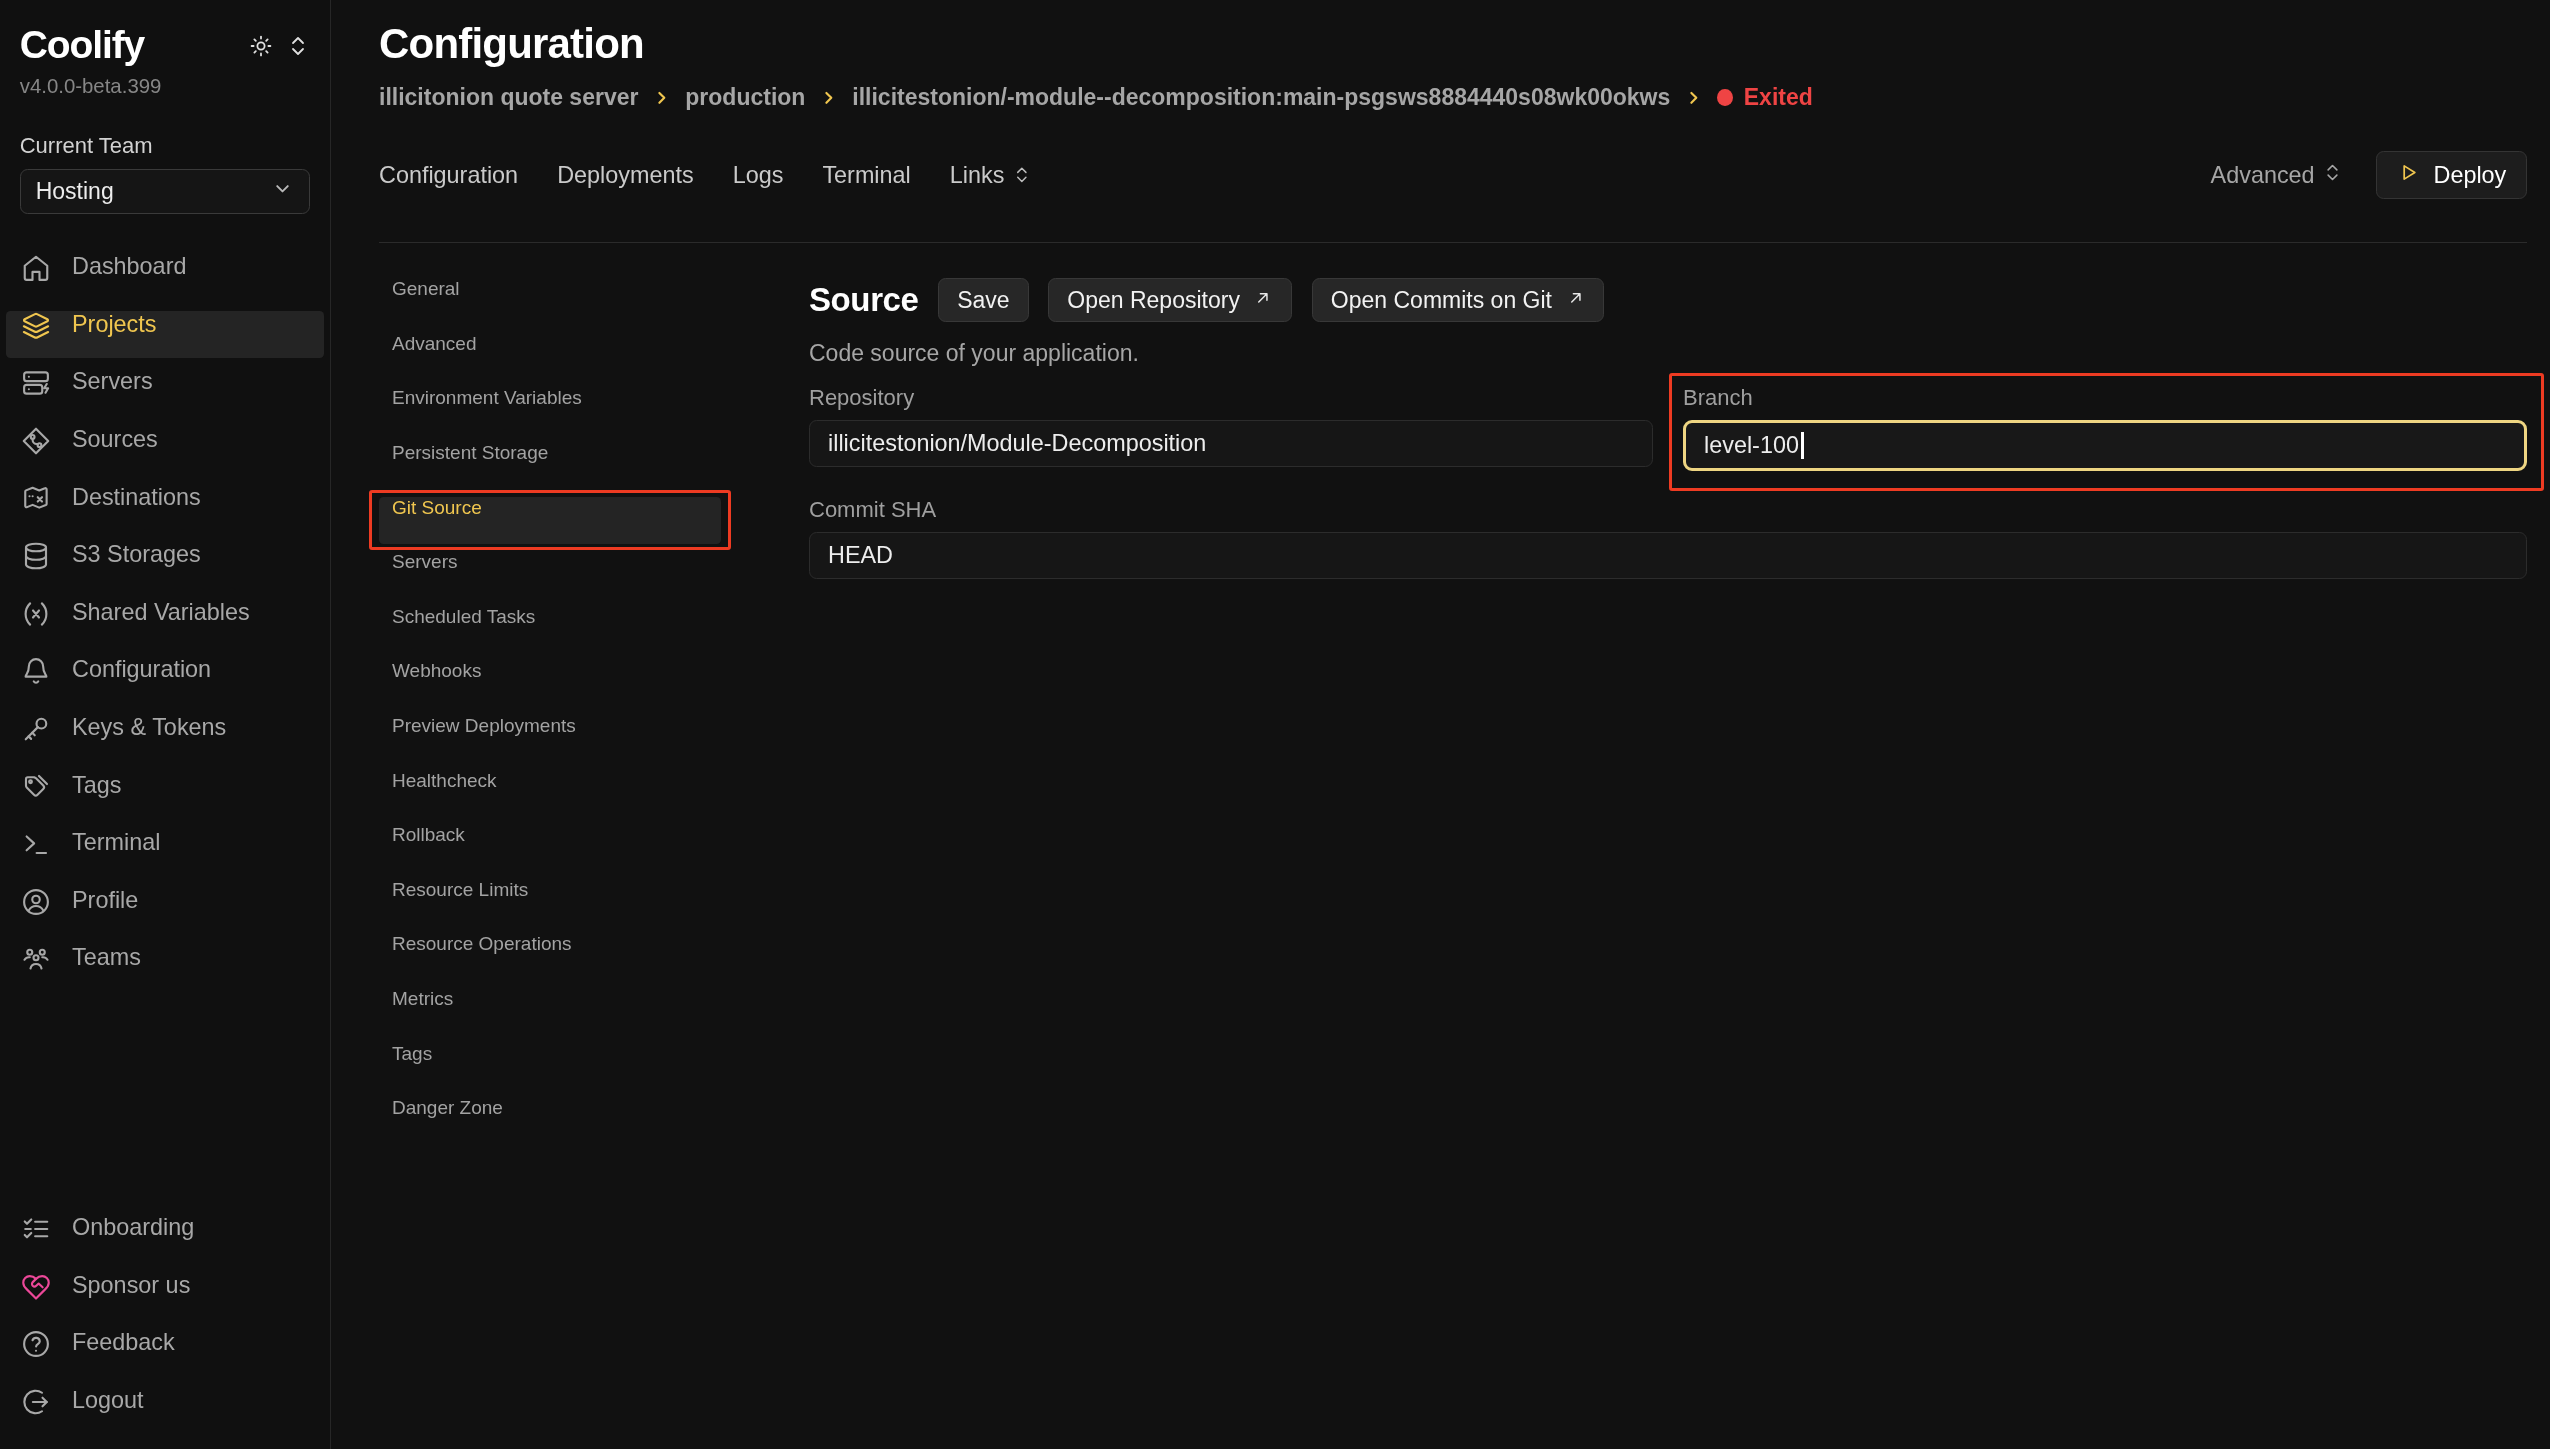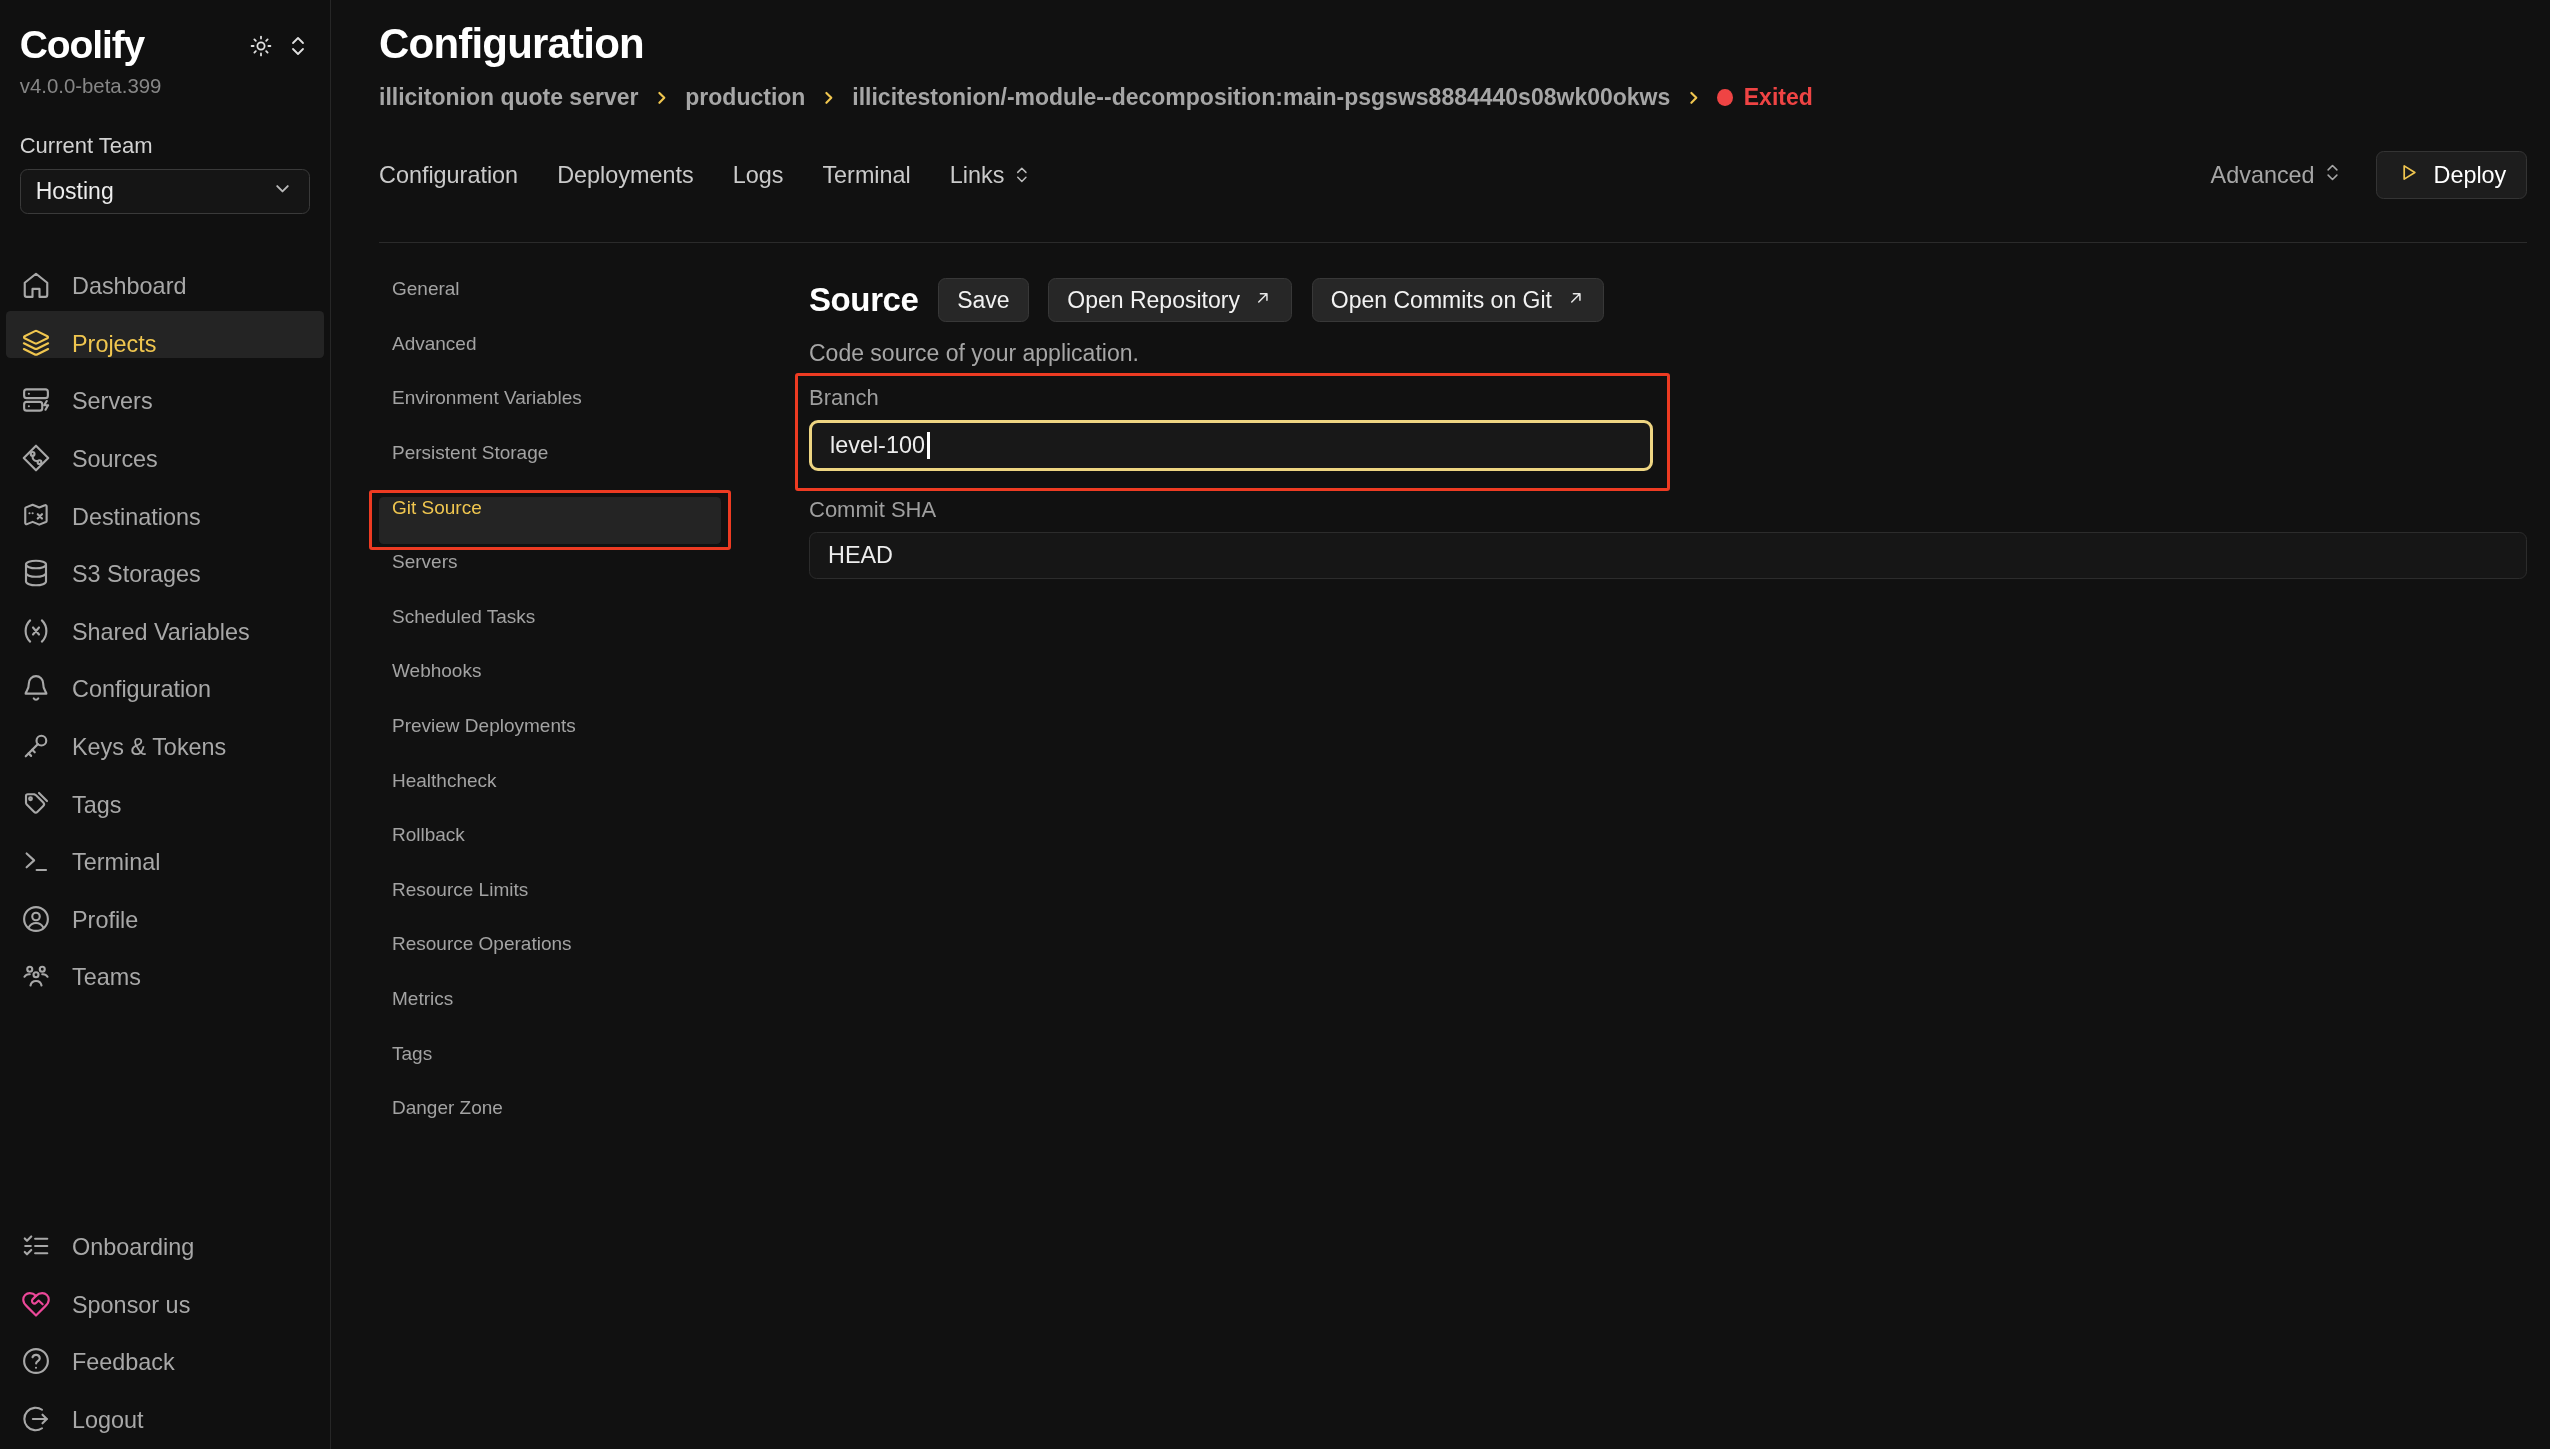--- a/index.html
+++ b/index.html
@@ -28,21 +28,21 @@
     margin-top: 10.6px; height: 45px; border: 1.5px solid #3a3a3a; background: #151515;
     border-radius: 7.6px; display: flex; align-items: center; justify-content: space-between;
     padding: 0 15px; font-size: 23px; color: #ececec; cursor: pointer;
   }
   .team-select svg { width: 23px; height: 23px; color: #b9b9b9; }
 
   .side-nav { margin-top: 39px; display: flex; flex-direction: column; gap: 10.6px; }
   .side-nav.footer { margin-top: auto; }
   .nav-item {
     height: 47px; margin: 0 6px; border-radius: 4.5px;
-    display: flex; align-items: flex-end; gap: 21px; padding-left: 15px;
+    display: flex; align-items: flex-start; gap: 21px; padding-left: 15px;
     font-size: 23.4px; color: #a8a8a8; cursor: pointer; white-space: nowrap;
   }
   .nav-item.active { background: #242424; color: #f0c64f; }
   .nav-item svg { width: 30px; height: 30px; flex: none; }
   .nav-item.sponsor svg { color: #ec4899; }
 
   
   .main { flex: 1; padding: 0 23px 0 48px; display: flex; flex-direction: column; }
   .page-title { margin-top: 19.7px; font-size: 42px; font-weight: 800; letter-spacing: -0.8px; }
   .breadcrumb { display: flex; align-items: center; gap: 13.6px; margin-top: 16.6px; font-size: 23px; color: #a6a6a6; }
@@ -452,20 +452,26 @@
           <button class="btn">
             <span>Open Commits on Git</span>
             <span><svg viewBox="0 0 24 24" fill="none" stroke="currentColor" stroke-width="1.8" stroke-linecap="round" stroke-linejoin="round">
                   <path d="M7 17 17 7M9 7h8v8"></path>
                 </svg></span>
           </button>
         </div>
         <p class="source-desc">Code source of your application.</p>
 
         <div class="form-grid">
+          <div class="field">
+            <label class="field-label">Repository</label>
+            <div class="input">
+              <span>illicitestonion/Module-Decomposition</span>
+            </div>
+          </div>
 
           <div class="field field-branch">
             <span class="red-outline branch"></span>
             <label class="field-label">Branch</label>
             <div class="input">
               <span>level-100</span>
               <span class="text-cursor"></span>
             </div>
           </div>
 

